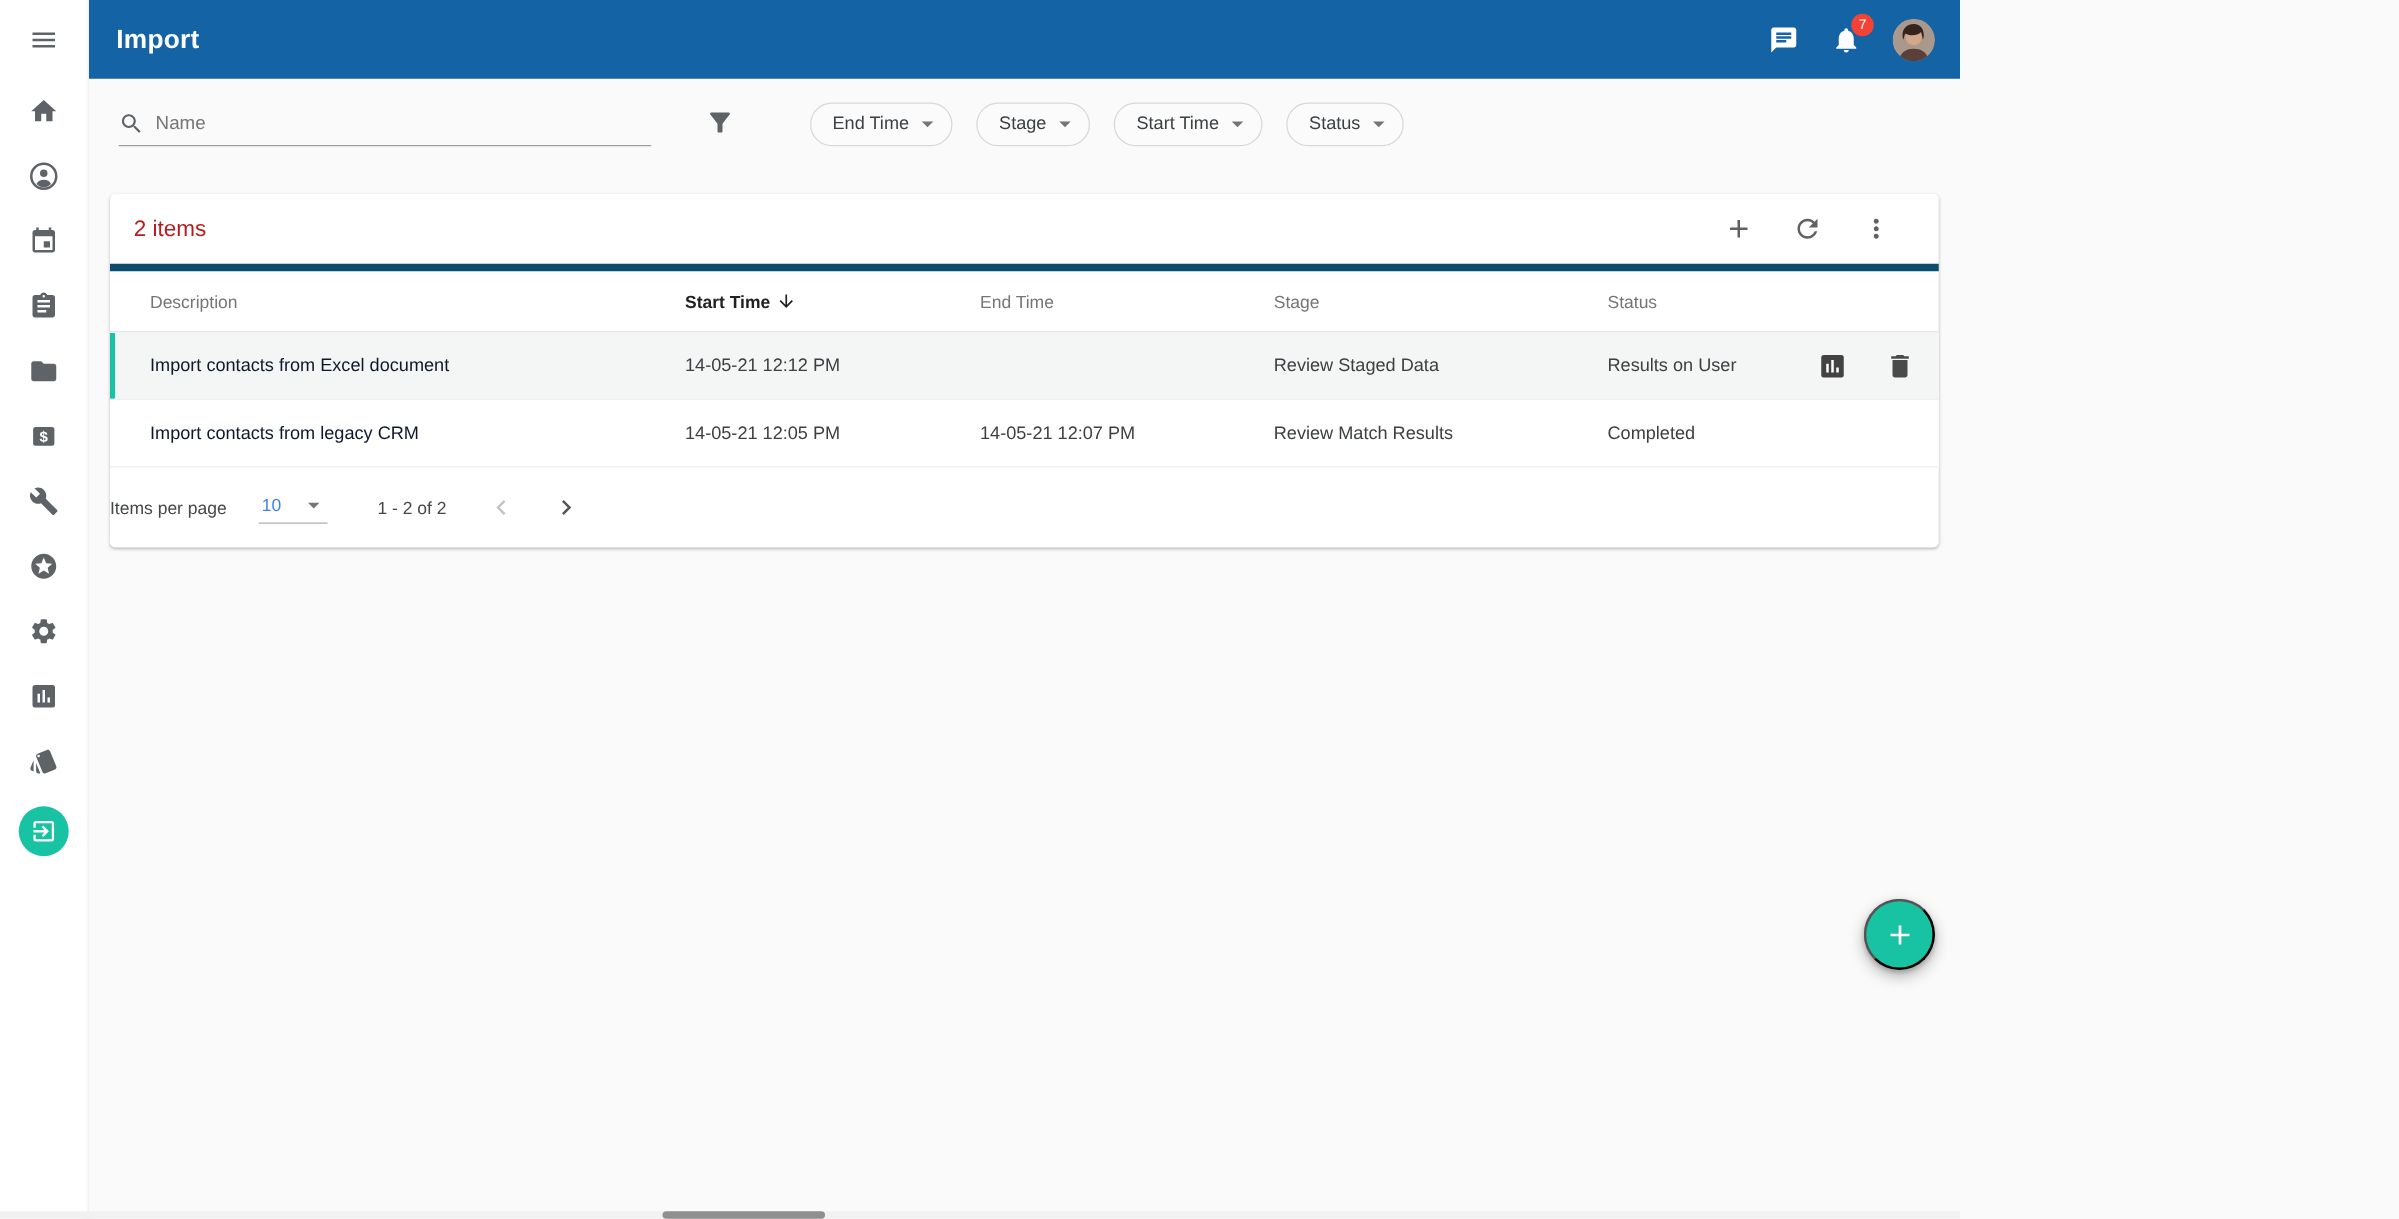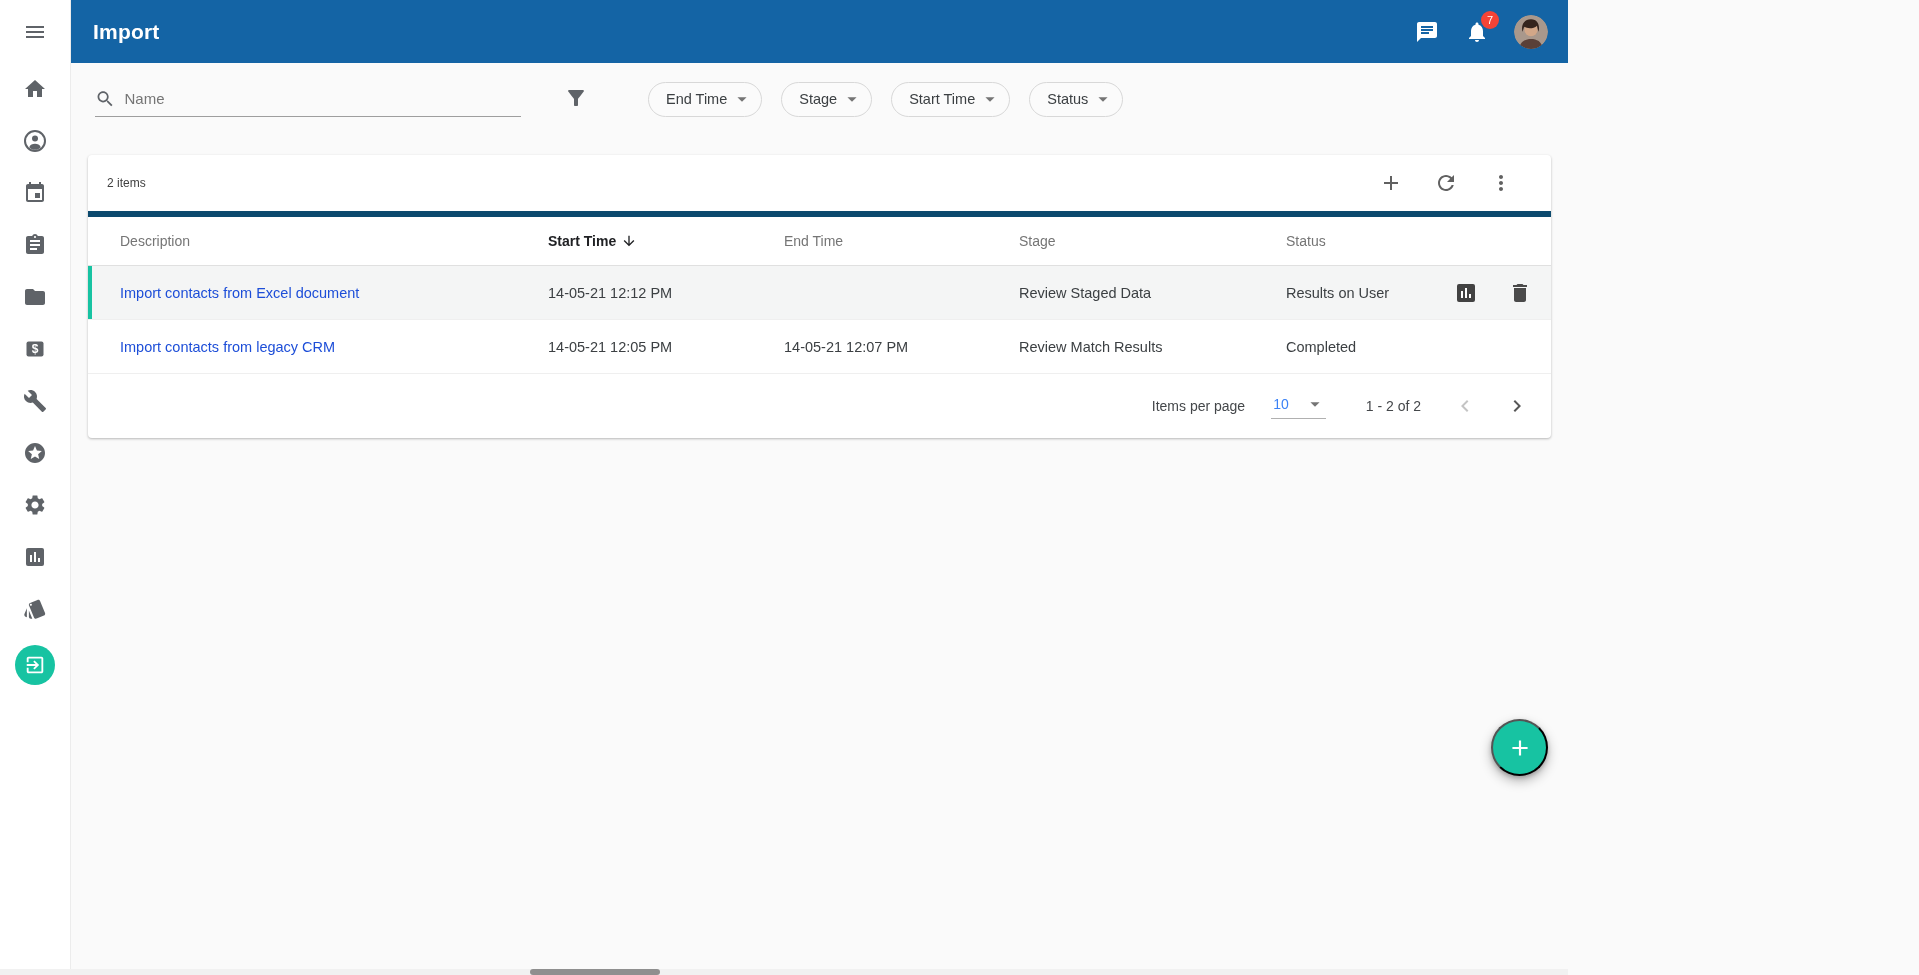--- a/index.html
+++ b/index.html
@@ -74,21 +74,21 @@
   }
   .chip .caret { width: 22px; height: 22px; fill: #757575; }
 
   
   .card {
     position: absolute; left: 88px; top: 155px; width: 1463px; height: 283px;
     background: #ffffff; border-radius: 4px;
     box-shadow: 0 1px 3px rgba(0,0,0,0.18), 0 1px 2px rgba(0,0,0,0.10);
   }
   .card-toolbar { height: 56px; display: flex; align-items: center; padding: 0 19px; }
-  .items-count { font-size: 12px; color: #404040; }
+  .items-count { font-size: 18px; color: #b91c1c; }
   .toolbar-icons { margin-left: auto; display: flex; align-items: center; gap: 31px; padding-right: 19px; color: #616161; }
   .toolbar-icons .tool { width: 24px; height: 24px; cursor: pointer; }
 
   .trow {
     display: grid;
     grid-template-columns: 428px 236px 235px 267px 1fr 104px;
     align-items: center;
     padding-left: 32px;
   }
   .thead {
@@ -96,26 +96,26 @@
     border-top: 6px solid #0c4a6e;
     border-bottom: 1px solid #e0e0e0;
     color: #757575; font-size: 14px;
   }
   .th { cursor: pointer; }
   .th-sorted { color: #202124; font-weight: bold; display: flex; align-items: center; gap: 5px; }
   .sort-arrow { width: 16px; height: 16px; fill: #202124; }
 
   .data-row { height: 54px; font-size: 14.5px; color: #3c4043; border-bottom: 1px solid #efefef; background: #fff; }
   .data-row.selected { background: #f4f5f5; box-shadow: inset 4px 0 0 #17c3a2; }
-  .cell-link { color: #1d4ed8; text-decoration: none; cursor: pointer; }
+  .cell-link { color: #0f172a; text-decoration: none; cursor: pointer; }
   .row-actions { display: flex; align-items: center; justify-content: flex-end; gap: 30px; padding-right: 19px; color: #4a4a4a; }
   .row-actions .ract { width: 24px; height: 24px; cursor: pointer; }
 
   .paginator {
-    height: 64px; display: flex; align-items: center; justify-content: flex-end;
+    height: 64px; display: flex; align-items: center; 
     font-size: 14px; color: #44474a; padding-right: 22px;
   }
   .pp-label { margin-right: 26px; }
   .pp-select {
     display: flex; align-items: center; gap: 15px;
     border-bottom: 1px solid #b0b0b0; padding: 0 0 3px 2px;
     margin-right: 40px; cursor: pointer; color: #3b82f6;
   }
   .pp-select .caret { width: 22px; height: 22px; fill: #757575; }
   .pp-range { margin-right: 32px; }

